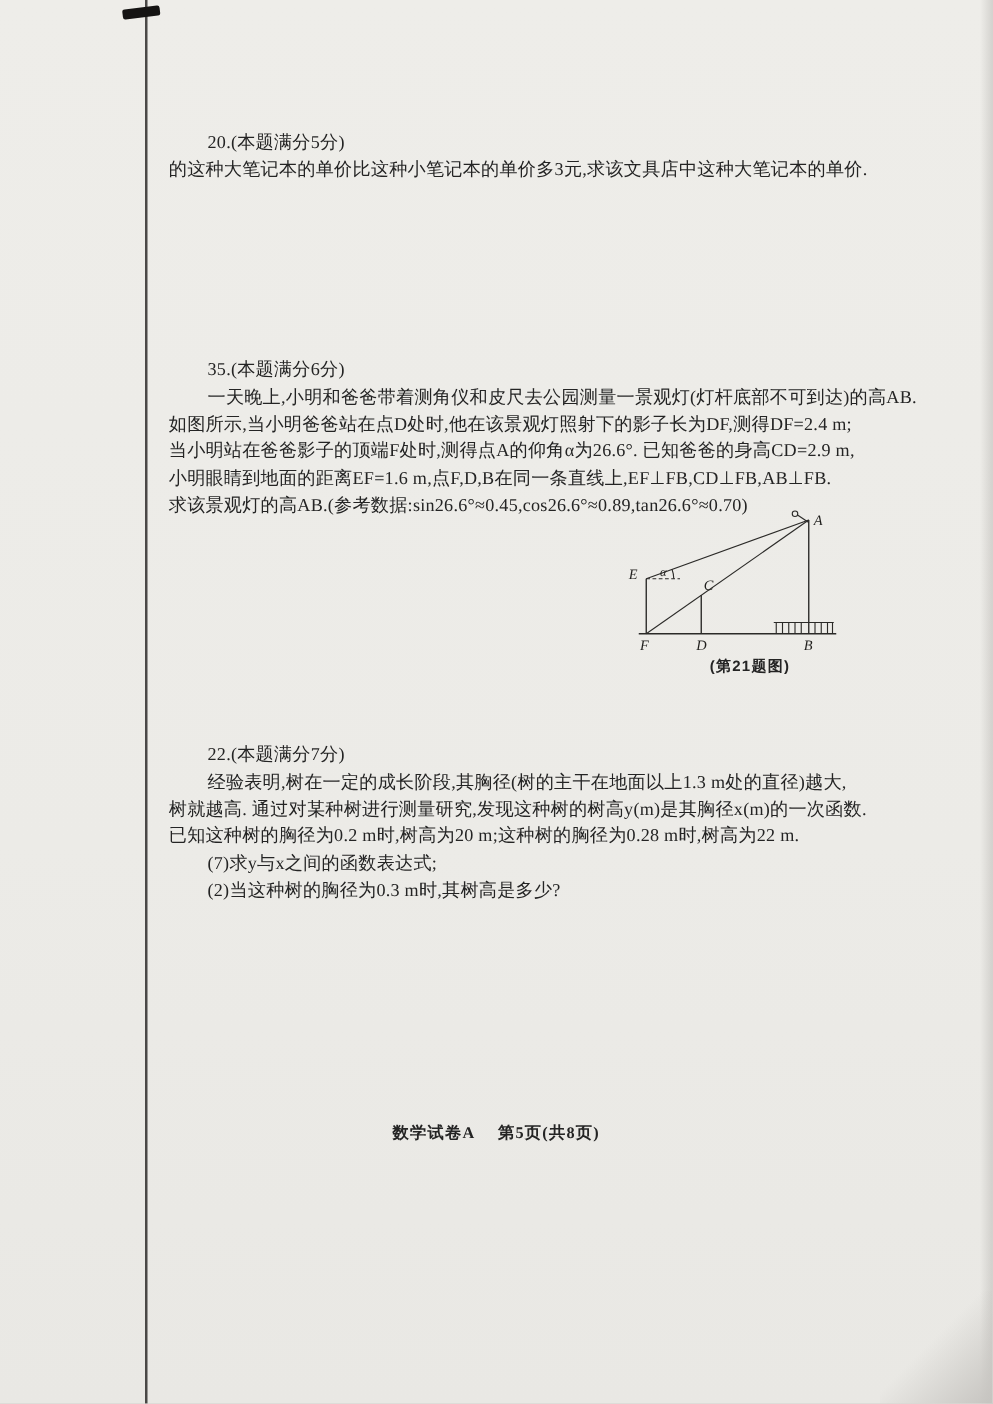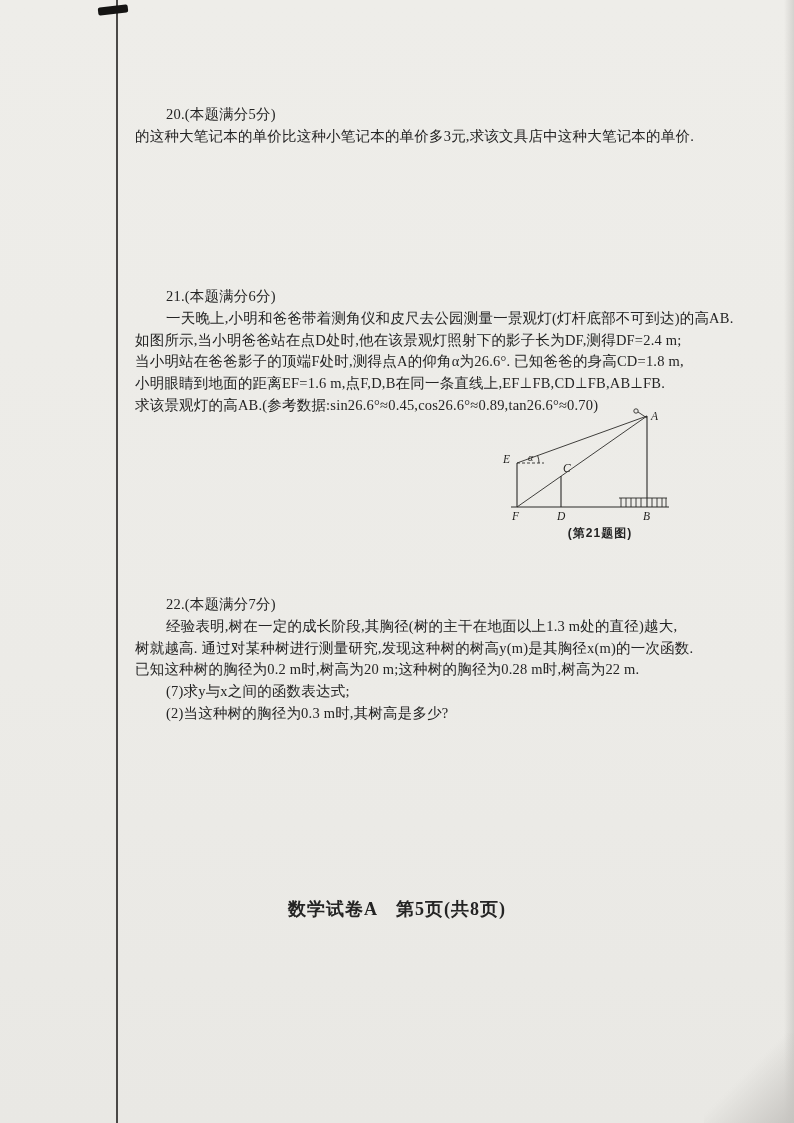--- a/index.html
+++ b/index.html
@@ -53,43 +53,43 @@
   .figure text.greek{ font-size:10px; }
   .fig-caption{
     margin-top:3px; text-align:center;
     font-weight:bold; font-size:12px; letter-spacing:1px;
     font-family:"Liberation Sans", sans-serif;
   }
 
   .footer{
     position:absolute; left:0; top:897px; width:794px;
     display:flex; justify-content:center; gap:18px;
-    font-size:18px; font-weight:bold; letter-spacing:1px;font-family:Liberation Serif, serif;
+    font-size:13px; font-weight:bold; letter-spacing:1px;font-family:Liberation Serif, serif;
   }
 </style>
 </head>
 <body>
 
 <div class="page">
 
   <div class="margin-line"></div>
   <div class="binding-mark"></div>
   <div class="edge-shade"></div>
   <div class="corner-curl"></div>
 
   <div class="qblock" id="q20">
     <div class="line indent">20.(本题满分5分)</div>
     <div class="line">的这种大笔记本的单价比这种小笔记本的单价多3元,求该文具店中这种大笔记本的单价.</div>
   </div>
 
   <div class="qblock" id="q21">
-    <div class="line indent">21.(本题满分6分)</div>
+    <div class="line indent">35.(本题满分6分)</div>
     <div class="line indent">一天晚上,小明和爸爸带着测角仪和皮尺去公园测量一景观灯(灯杆底部不可到达)的高AB.</div>
     <div class="line">如图所示,当小明爸爸站在点D处时,他在该景观灯照射下的影子长为DF,测得DF=2.4 m;</div>
-    <div class="line">当小明站在爸爸影子的顶端F处时,测得点A的仰角α为26.6°. 已知爸爸的身高CD=1.8 m,</div>
+    <div class="line">当小明站在爸爸影子的顶端F处时,测得点A的仰角α为26.6°. 已知爸爸的身高CD=2.9 m,</div>
     <div class="line">小明眼睛到地面的距离EF=1.6 m,点F,D,B在同一条直线上,EF⊥FB,CD⊥FB,AB⊥FB.</div>
     <div class="line">求该景观灯的高AB.(参考数据:sin26.6°≈0.45,cos26.6°≈0.89,tan26.6°≈0.70)</div>
   </div>
 
   <div class="figure">
     <svg width="206" height="119" viewBox="0 0 206 119">
 
       <line class="stroke" x1="14" y1="104" x2="172" y2="104"></line>
 
       <line class="stroke" x1="150" y1="104" x2="150" y2="13"></line>

